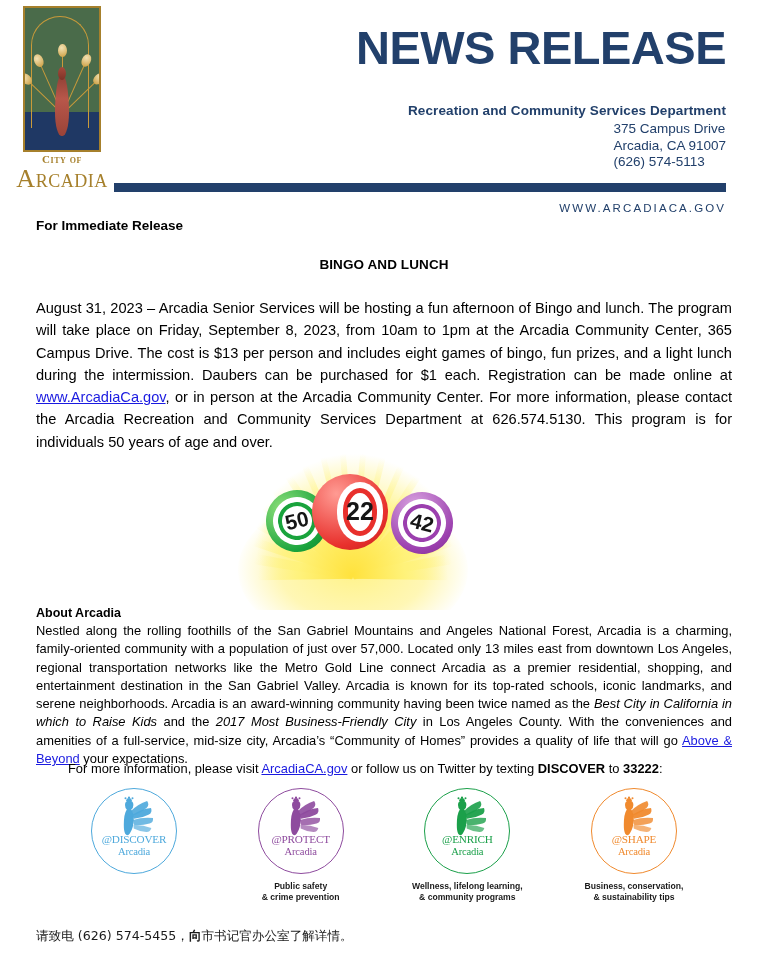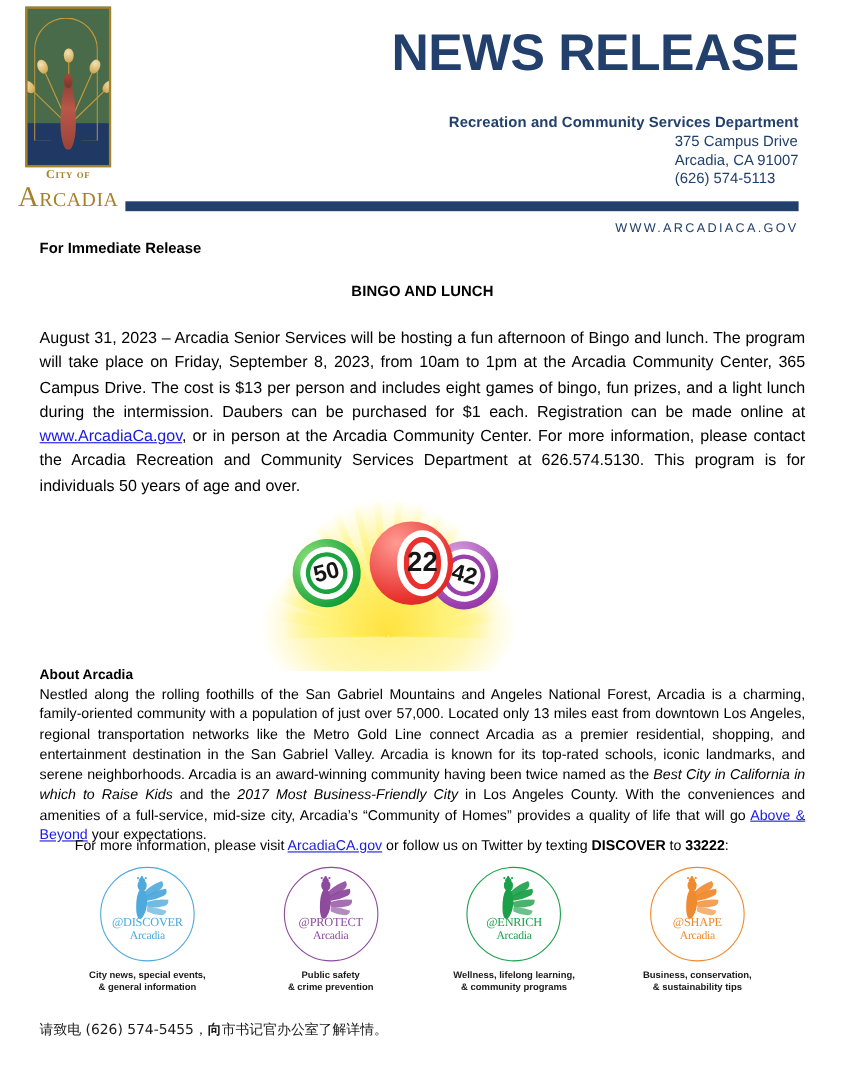--- a/index.html
+++ b/index.html
@@ -239,21 +239,21 @@
     color: #161616;
   }
   #ball-green {
     left: 78px; top: 38px;
     width: 62px; height: 62px;
     background: radial-gradient(circle at 32% 26%, #8fe07a, #19a33c 70%, #128030);
     transform: rotate(-14deg);
   }
   #ball-green .inner-ring { font-size: 21px; box-shadow: 0 0 0 4px #19a33c inset, 0 0 0 5px #ffffff; }
   #ball-red {
-    left: 148px; top: 22px;
+    left: 124px; top: 22px;
     width: 76px; height: 76px;
     background: radial-gradient(circle at 32% 26%, #ff9b93, #e8302c 68%, #c01f1c);
     z-index: 3;
     padding-left: 20px;
   }
   #ball-red .inner-ring { font-size: 25px; box-shadow: 0 0 0 5px #e8302c inset, 0 0 0 6px #ffffff; }
   #ball-purple {
     left: 203px; top: 40px;
     width: 62px; height: 62px;
     background: radial-gradient(circle at 32% 26%, #d9a3e0, #9b3fae 70%, #7c2f8d);
@@ -462,24 +462,20 @@
             <path d="M29.5 30 q9 -0.4 17.8 3 q-1 4.2 -5 4 q-7 -0.4 -12.6 -3.4 z" opacity="0.65"></path>
             <path d="M27.5 15.5 q6.6 -6.6 15.6 -9.6 q2.6 3.8 -0.4 6.8 q-6 5.4 -13.4 7.6 z" opacity="0.9"></path>
           </g>
         </svg>
       </div>
       <div class="badge-label" style="color:#4ea9dc">
         <span>@DISCOVER</span>
         <span class="sub">Arcadia</span>
       </div>
     </div>
-    <div class="badge-caption">
-      <div>City news, special events,</div>
-      <div>&amp; general information</div>
-    </div>
   </div>
 
   <div class="badge-col">
     <div class="badge-oval" style="color:#8e4b9e">
       <div class="badge-peacock">
         <svg viewBox="0 0 60 42" width="60" height="42" style="display:block;margin:0 auto">
           <g fill="#8e4b9e">
             <path d="M22 6 q0.5 -3 3 -3 q2.5 0 3 3 z"></path>
             <circle cx="25" cy="2.5" r="1.1"></circle>
               <circle cx="21.5" cy="3.2" r="1"></circle>

